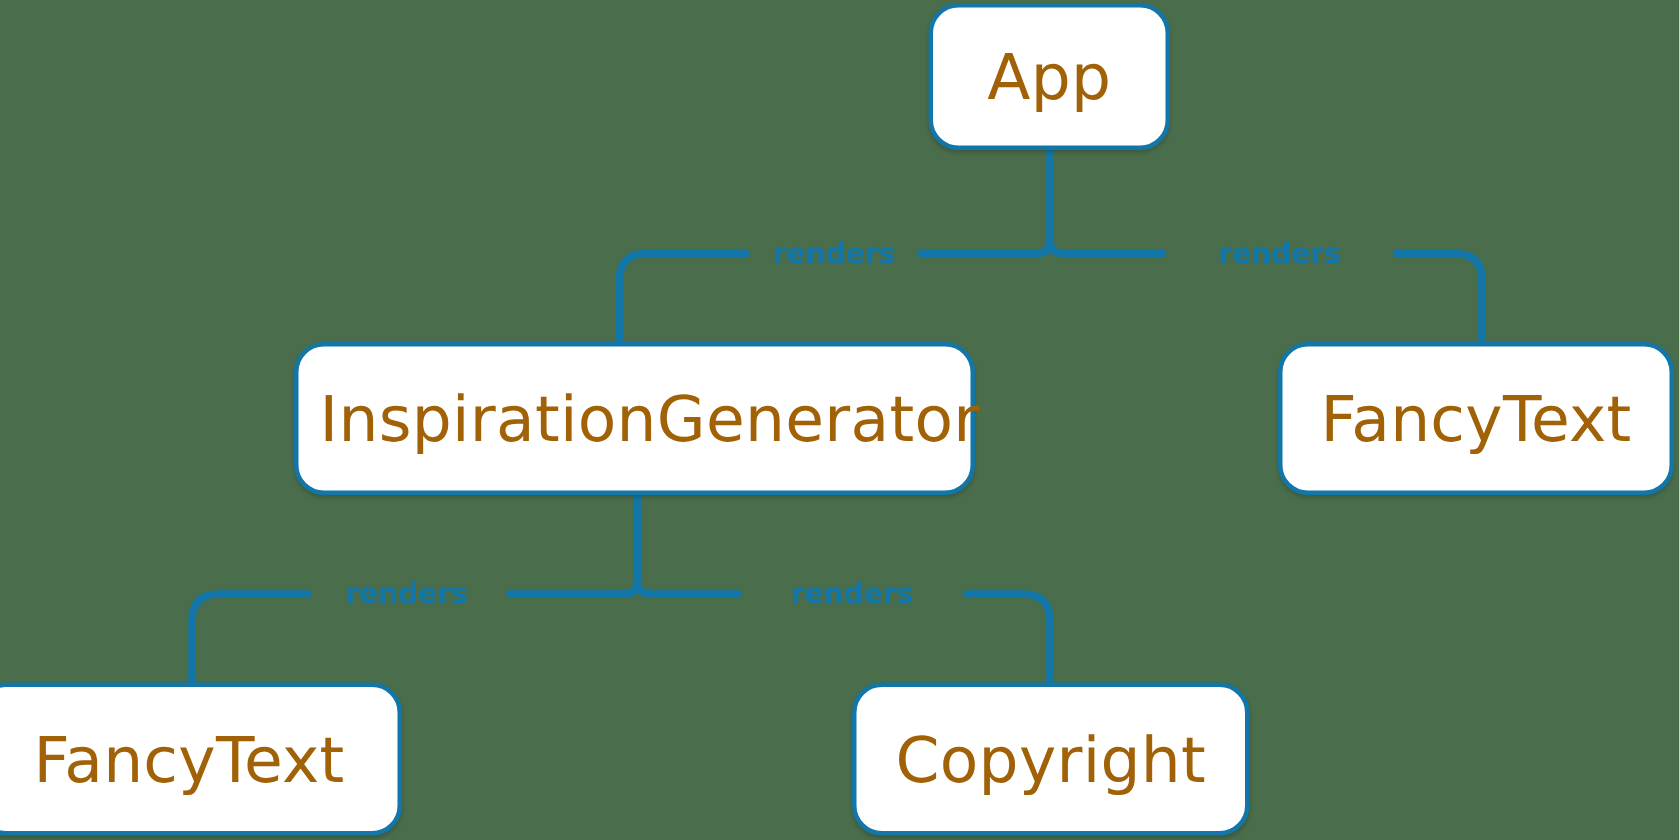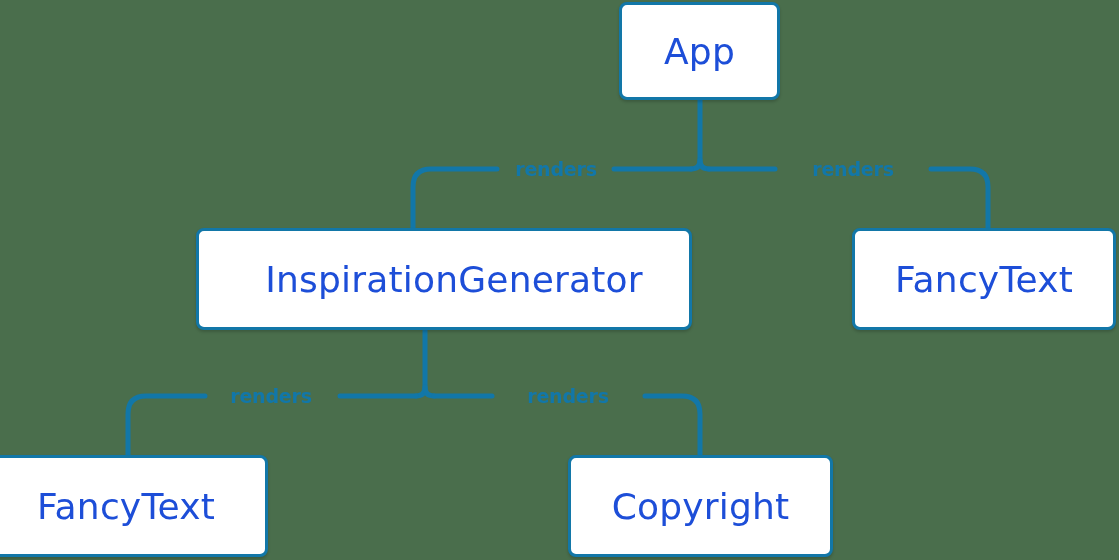--- a/index.html
+++ b/index.html
@@ -23,27 +23,27 @@
     left: 0;
     top: 0;
     width: 1119px;
     height: 560px;
   }
   .node {
     position: absolute;
     box-sizing: border-box;
     background: #ffffff;
     border: 3px solid #1277a8;
-    border-radius: 8px;
+    border-radius: 20px;
     display: flex;
     align-items: center;
     justify-content: center;
-    color: #1d4ed8;
+    color: #a16207;
     font-family: "DejaVu Sans", sans-serif;
-    font-size: 36px;
+    font-size: 42px;
     font-weight: 400;
     letter-spacing: 0.2px;
     white-space: nowrap;
     box-shadow: 0 2px 3px rgba(0,0,0,0.18);
     z-index: 2;
   }
   .edge-label {
     position: absolute;
     color: #1277a8;
     font-family: "DejaVu Sans", sans-serif;
@@ -80,21 +80,21 @@
 
       <path d="M 434 396 L 492 396"></path>
       <path d="M 645 396 L 682 396 Q 700 396 700 414 L 700 455"></path>
     </g>
   </svg>
 
   <div class="node" style="left:619px; top:2px; width:161px; height:98px;">
     <span>App</span>
   </div>
 
-  <div class="node" style="left:196px; top:228px; width:496px; height:102px;padding-left:20px;">
+  <div class="node" style="left:196px; top:228px; width:454px; height:102px;padding-left:20px;">
     <span>InspirationGenerator</span>
   </div>
 
   <div class="node" style="left:852px; top:228px; width:264px; height:102px;">
     <span>FancyText</span>
   </div>
 
   <div class="node" style="left:-16px; top:455px; width:284px; height:102px;">
     <span>FancyText</span>
   </div>

